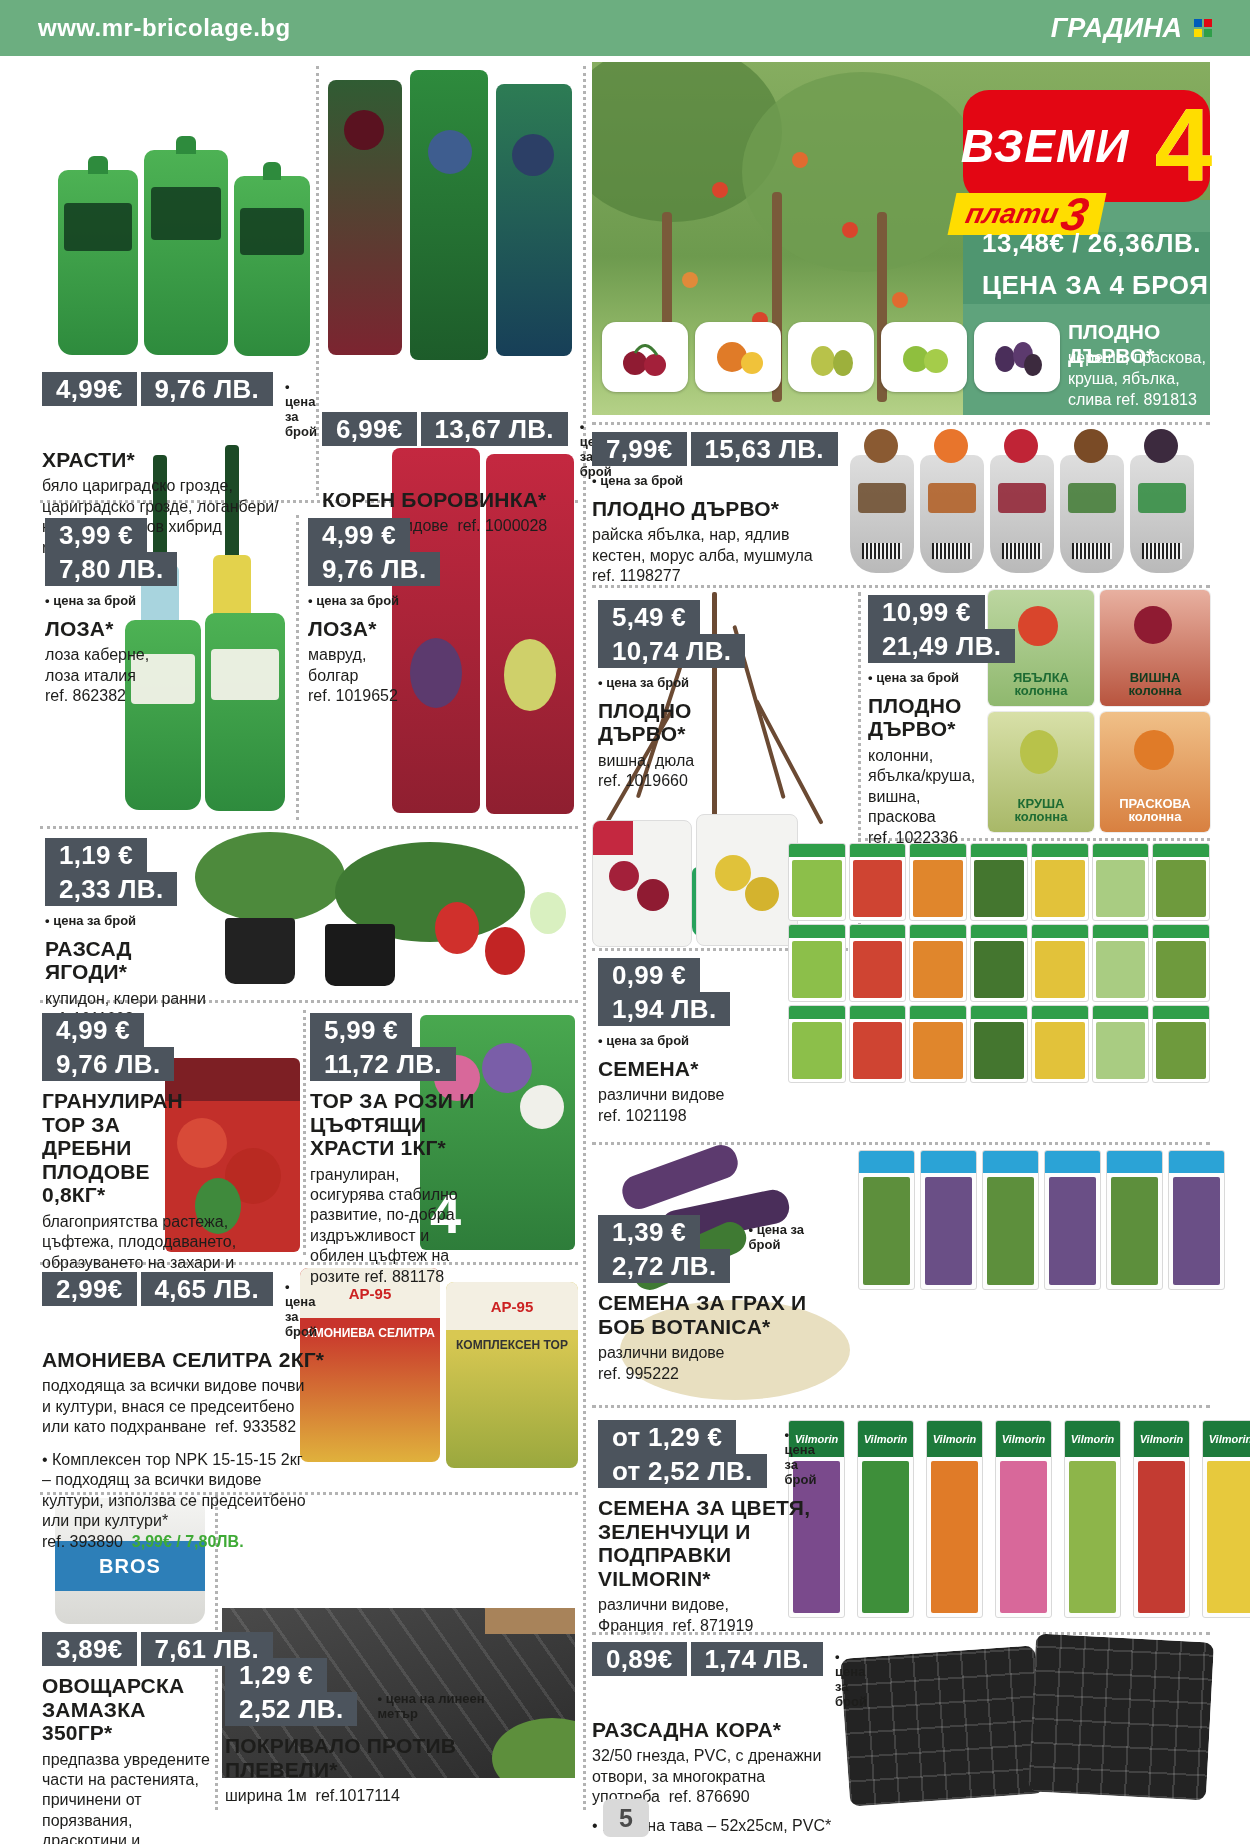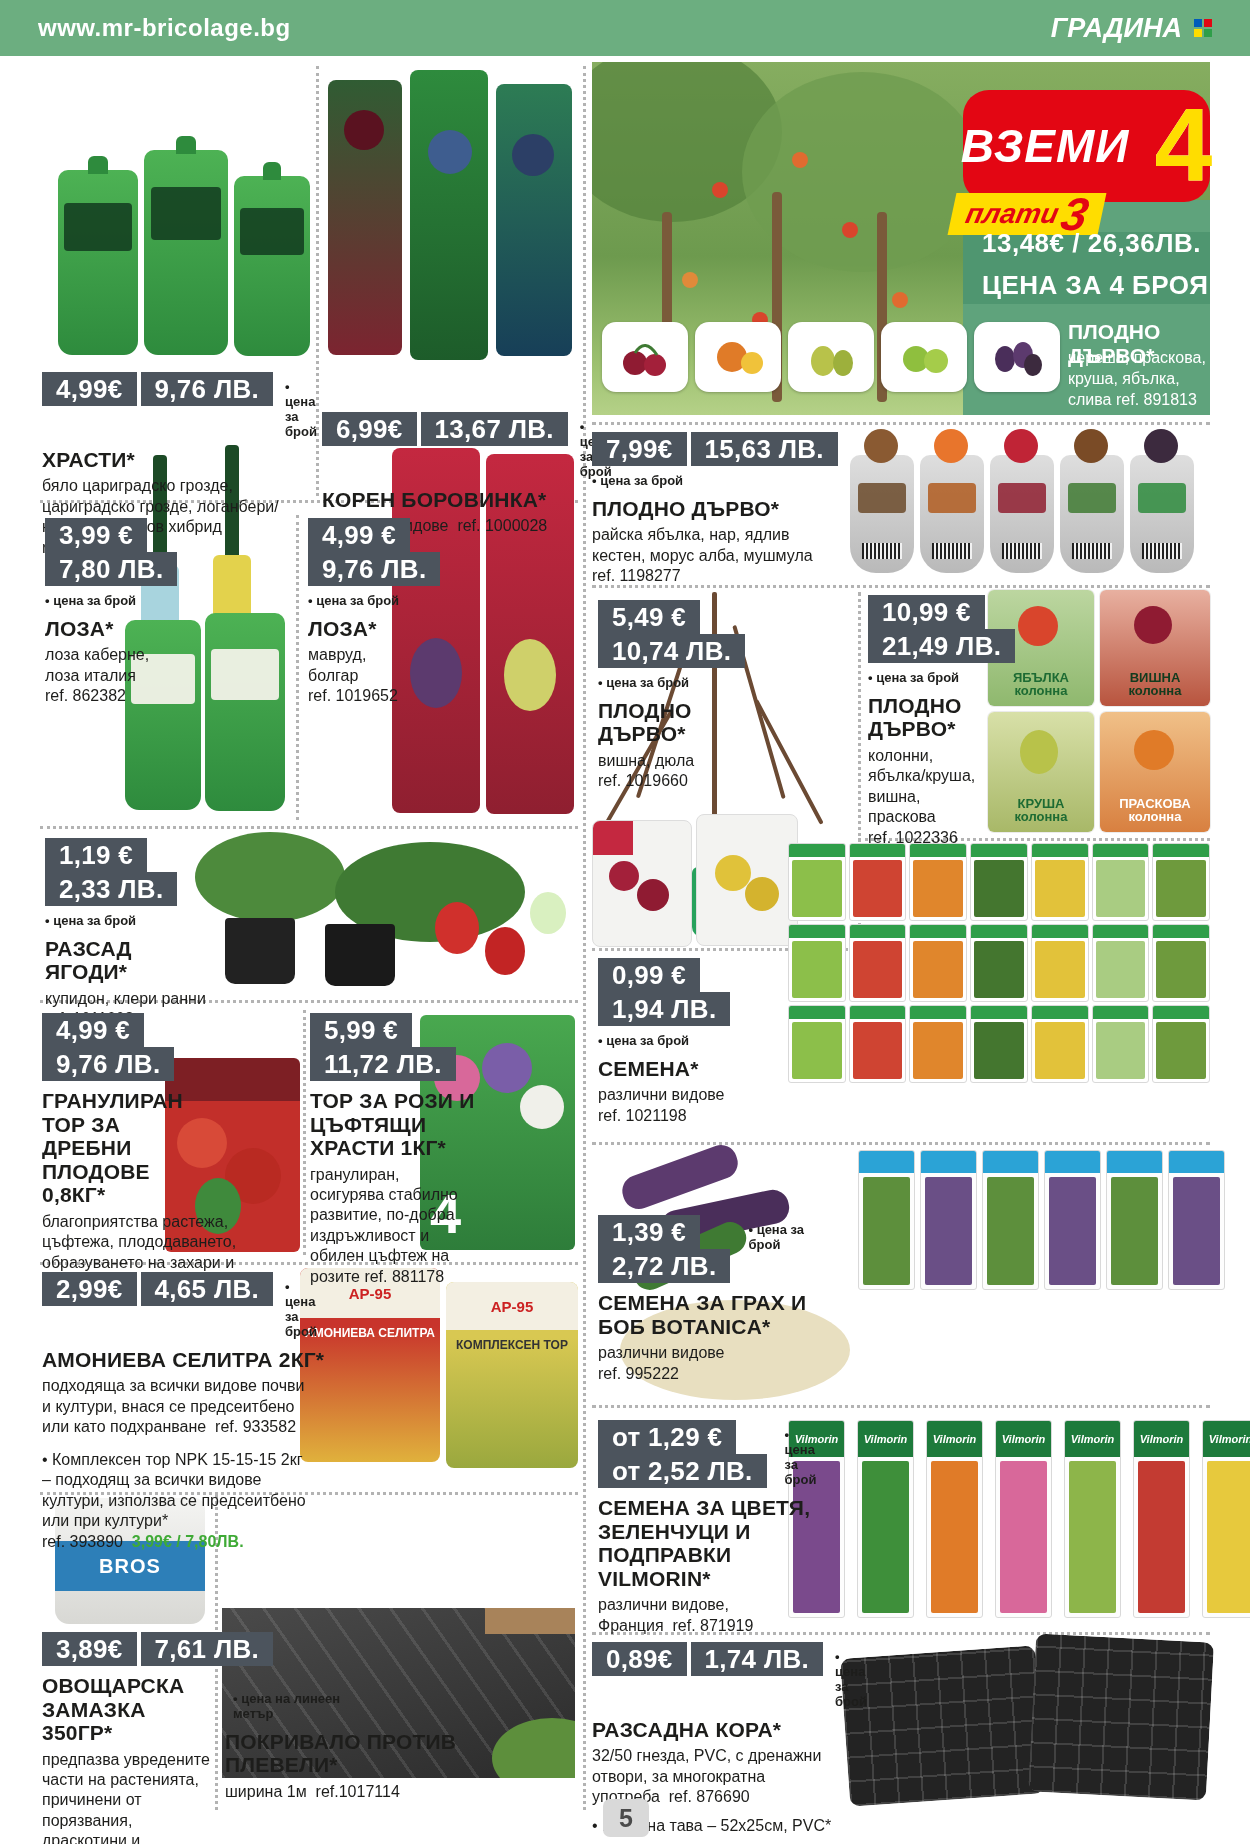--- a/index.html
+++ b/index.html
@@ -683,20 +683,24 @@
   <div class="prow">
     <span class="pbox">3,89€</span>
     <span class="pbox">7,61 ЛВ.</span>
   </div>
   <h3 class="title">ОВОЩАРСКА ЗАМАЗКА 350ГР*</h3>
   <p class="desc"><span>предпазва увредените части на растенията, причинени от порязвания, драскотини и пукнатини</span>&nbsp;&nbsp;</p>
 </section>
 
 <section class="abs" style="left:225px;top:1658px;width:345px">
   <div style="display:flex;gap:12px">
+    <div class="pstack">
+      <span class="pbox">1,29 €</span>
+      <span class="pbox">2,52 ЛВ.</span>
+    </div>
     <span class="note" style="max-width:120px;margin-top:34px">• цена на линеен метър</span>
   </div>
   <h3 class="title">ПОКРИВАЛО ПРОТИВ ПЛЕВЕЛИ*</h3>
   <p class="desc"><span>ширина 1м</span>&nbsp;&nbsp;<span class="refline">ref.1017114</span></p>
 </section>
 
 <section class="abs" style="left:592px;top:1642px;width:250px">
   <div class="prow">
     <span class="pbox">0,89€</span>
     <span class="pbox">1,74 ЛВ.</span>

